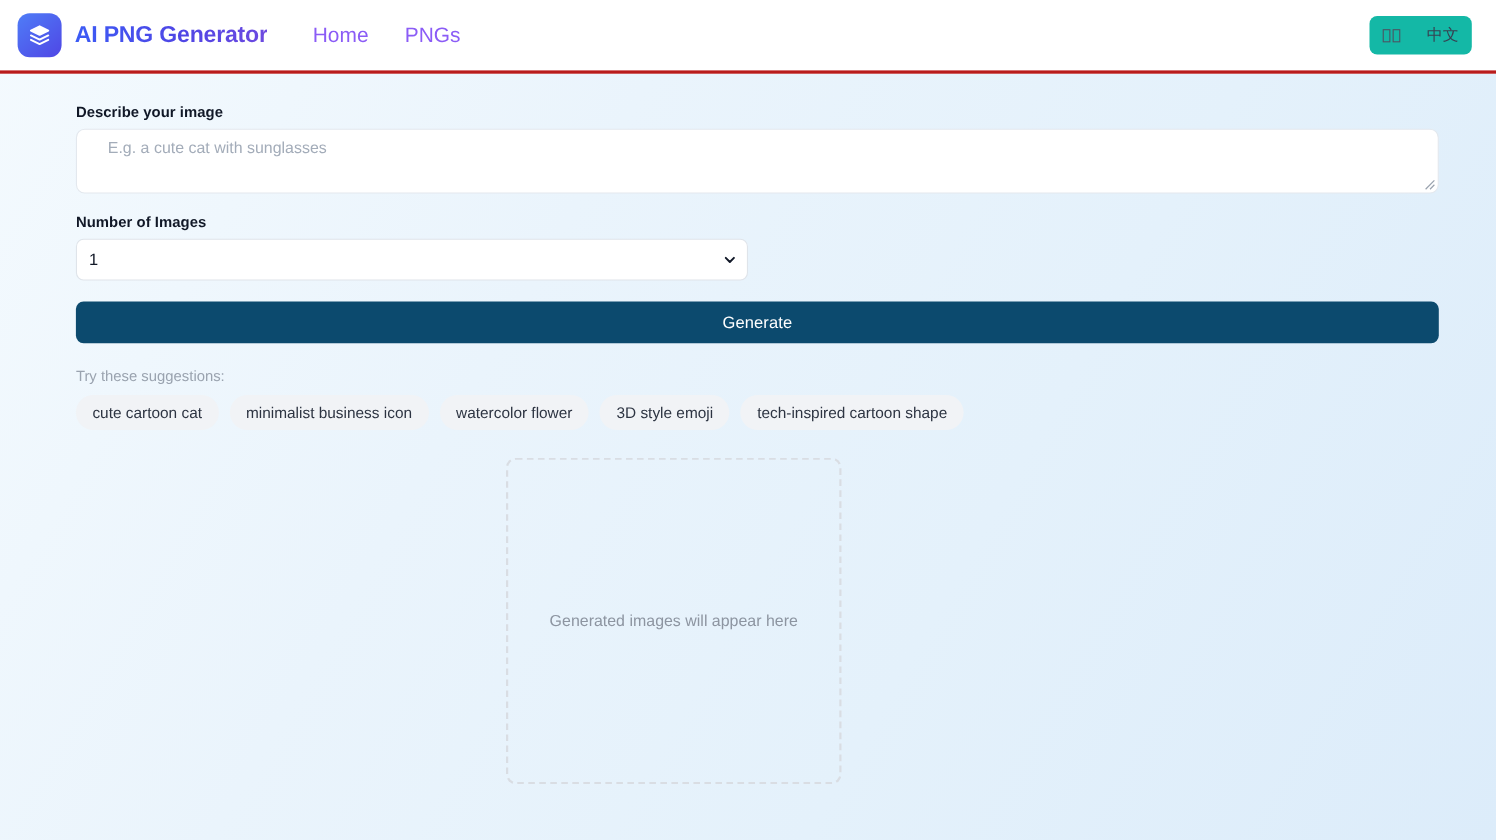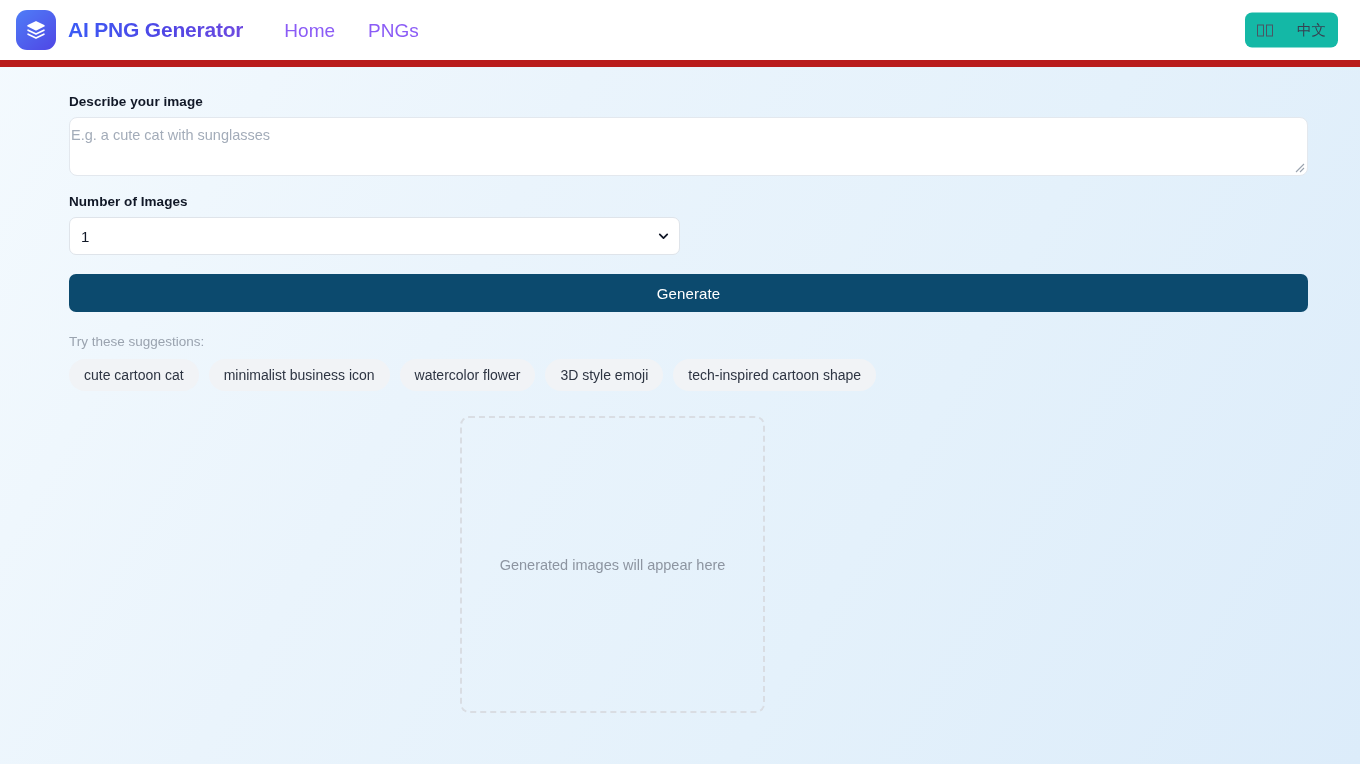--- a/index.html
+++ b/index.html
@@ -15,21 +15,21 @@
     background:
       linear-gradient(120deg, #f4fafe 0%, #eaf4fc 35%, #e4f1fb 65%, #dcecfa 100%);
     color: #1f2937;
     -webkit-font-smoothing: antialiased;
   }
 
   
   .header {
     height: 67px;
     background: #ffffff;
-    border-bottom: 7px solid #b91c1c;
+    border-bottom: 3px solid #b91c1c;
     display: flex;
     align-items: center;
     padding: 0 24px 0 16px;
     position: relative;
   }
 
   .brand {
     display: flex;
     align-items: center;
     gap: 12px;
@@ -121,21 +121,21 @@
     margin-bottom: 8px;
     letter-spacing: 0.05px;
   }
 
   .prompt-area {
     width: 1239px;
     height: 59px;
     border: 1px solid #e3e8ee;
     border-radius: 8px;
     background: #ffffff;
-    padding: 9px 1px;
+    padding: 9px 28px;
     font-family: "Liberation Sans", sans-serif;
     font-size: 14.5px;
     color: #0f172a;
     resize: none;
     outline: none;
     display: block;
     overflow: hidden;
   }
   .prompt-area::placeholder { color: #a3acb9; }
 

